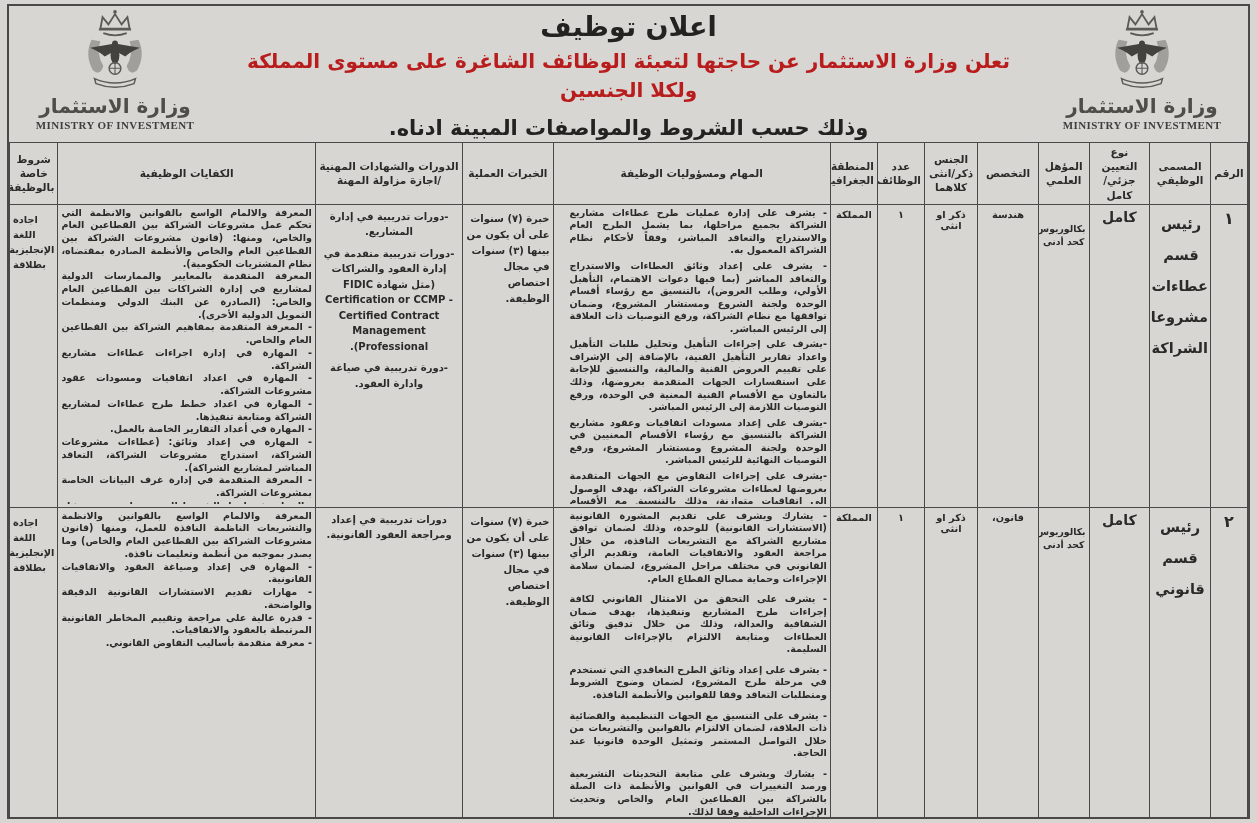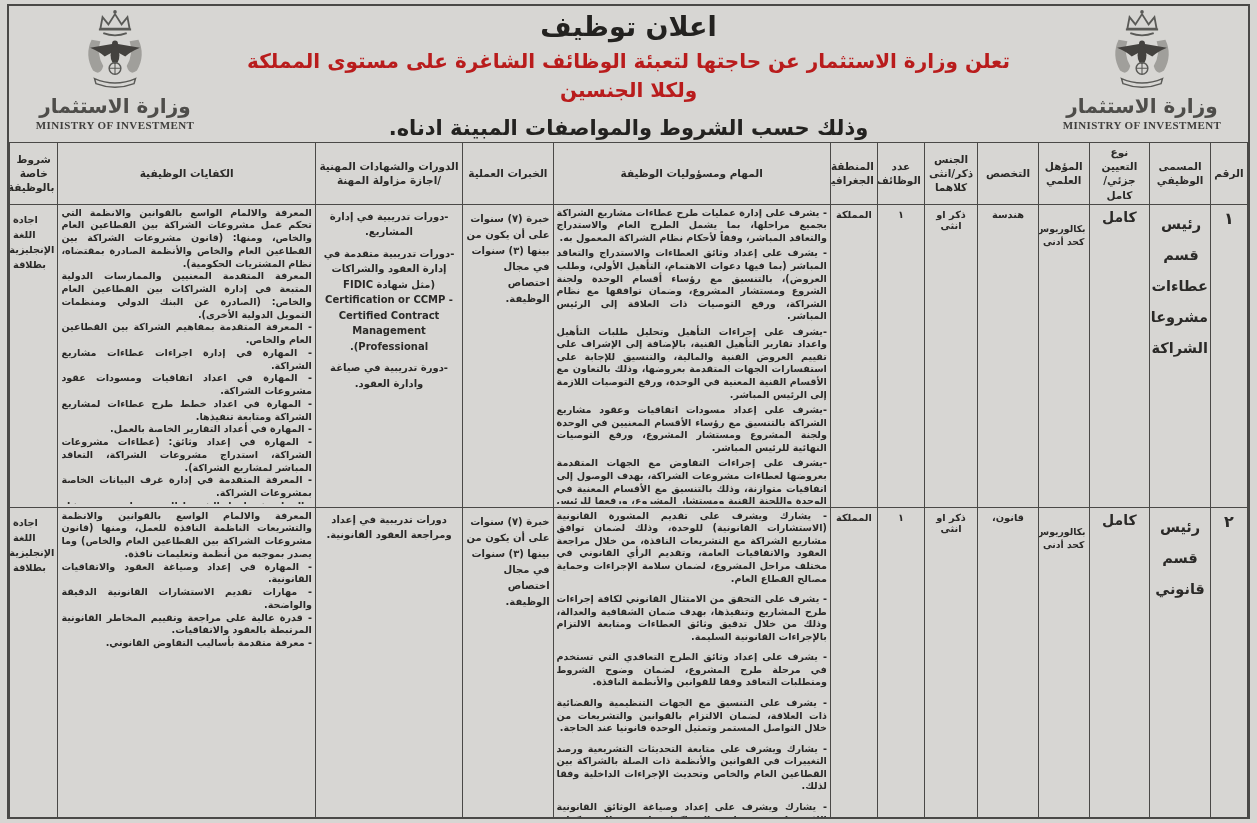--- a/index.html
+++ b/index.html
@@ -65,21 +65,21 @@
     vertical-align:middle;text-align:center;
     font-size:10.5px;line-height:1.35;color:#2b2a28;
   }
   td{font-size:9.8px;}
   .cell-num{font-size:16px;text-align:center;padding-top:4px;}
   .cell-title{font-size:14.5px;text-align:center;line-height:2.15;padding-top:4px;}
   .cell-type{font-size:14px;text-align:center;padding-top:4px;}
   .cell-qual{font-size:9.3px;text-align:center;line-height:1.4;padding-top:17px;}
   .cell-small{font-size:9.8px;text-align:center;padding-top:4px;}
   .cell-tasks{text-align:justify;font-size:9.6px;line-height:1.31;}
-  .cell-tasks .para{margin:0 0 3px 0;}
+  .cell-tasks .para{margin:0 0 3px 13px;}
   .cell-comp{text-align:justify;font-size:9.6px;line-height:1.33;}
   .cell-comp .para{margin:0;}
   .cell-exp{font-size:10px;line-height:1.6;padding-top:6px;}
   .cell-courses{text-align:center;font-size:10px;line-height:1.55;padding-top:4px;}
   .cell-courses .para{margin:0 0 6px 0;}
   .cell-cond{text-align:left;font-size:9.8px;line-height:1.55;padding-top:7px;}
   tr.row-2 .cell-tasks .para{margin-bottom:8px;}
   .r1clip{max-height:297px;overflow:hidden;}
   .r2clip{max-height:322px;overflow:hidden;}
 </style>
@@ -202,21 +202,21 @@
             <td class="cell-courses">
                 <div class="r1clip">
                   <div class="para">-دورات تدريبية في إدارة المشاريع.</div>
                   <div class="para">-دورات تدريبية متقدمة في إدارة العقود والشراكات (مثل شهادة FIDIC Certification or CCMP - Certified Contract Management Professional).</div>
                   <div class="para">-دورة تدريبية في صياغة وادارة العقود.</div>
                 </div>
               </td>
             <td class="cell-comp">
                 <div class="r1clip">
                   <div class="para">المعرفة والالمام الواسع بالقوانين والانظمة التي تحكم عمل مشروعات الشراكة بين القطاعين العام والخاص، ومنها: (قانون مشروعات الشراكة بين القطاعين العام والخاص والأنظمة الصادرة بمقتضاه، نظام المشتريات الحكومية).</div>
-                  <div class="para">المعرفة المتقدمة المعنيين والممارسات الدولية المتبعة في إدارة الشراكات بين القطاعين العام والخاص: (الصادرة عن البنك الدولي ومنظمات التمويل الدولية الأخرى).</div>
+                  <div class="para">المعرفة المتقدمة بالمعايير والممارسات الدولية لمشاريع في إدارة الشراكات بين القطاعين العام والخاص: (الصادرة عن البنك الدولي ومنظمات التمويل الدولية الأخرى).</div>
                   <div class="para">- المعرفة المتقدمة بمفاهيم الشراكة بين القطاعين العام والخاص.</div>
                   <div class="para">- المهارة في إدارة اجراءات عطاءات مشاريع الشراكة.</div>
                   <div class="para">- المهارة في اعداد اتفاقيات ومسودات عقود مشروعات الشراكة.</div>
                   <div class="para">- المهارة في اعداد خطط طرح عطاءات لمشاريع الشراكة ومتابعة تنفيذها.</div>
                   <div class="para">- المهارة في أعداد التقارير الخاصة بالعمل.</div>
                   <div class="para">- المهارة في إعداد وثائق: (عطاءات مشروعات الشراكة، استدراج مشروعات الشراكة، التعاقد المباشر لمشاريع الشراكة).</div>
                   <div class="para">- المعرفة المتقدمة في إدارة غرف البيانات الخاصة بمشروعات الشراكة.</div>
                   <div class="para">- المهارة في إعداد الشروط المرجعية لتعيين مستشار مشروع الشراكة.</div>
                 </div>
               </td>

